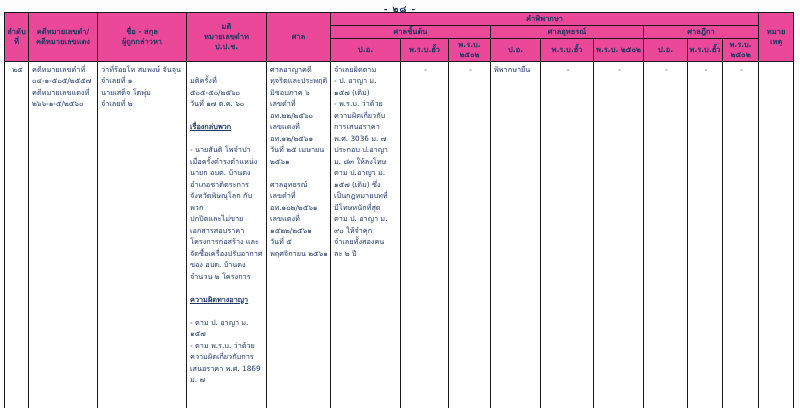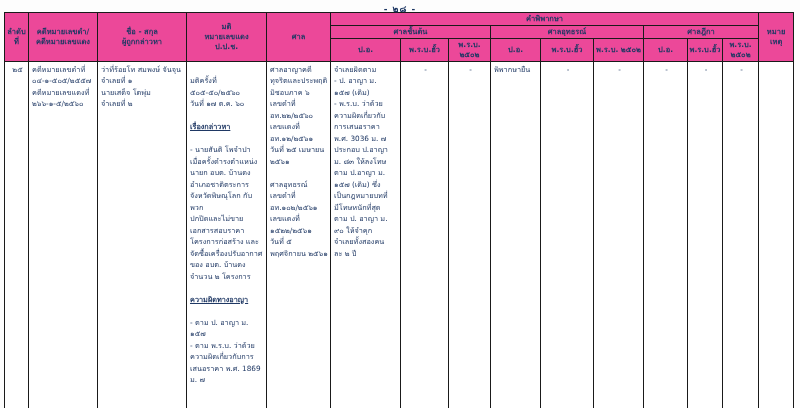--- a/index.html
+++ b/index.html
@@ -79,21 +79,21 @@
   </colgroup>
   <thead>
     <tr class="r1">
       <th rowspan="3">ลำดับ
 ที่</th>
       <th rowspan="3">คดีหมายเลขดำ/
 คดีหมายเลขแดง</th>
       <th rowspan="3">ชื่อ - สกุล
 ผู้ถูกกล่าวหา</th>
       <th rowspan="3">มติ
-หมายเลขแดง
+หมายเลขดำท
 ป.ป.ช.</th>
       <th rowspan="3">ศาล</th>
       <th colspan="9">คำพิพากษา</th>
       <th rowspan="3">หมาย
 เหตุ</th>
     </tr>
     <tr class="r2">
       <th colspan="3">ศาลชั้นต้น</th>
       <th colspan="3">ศาลอุทธรณ์</th>
       <th colspan="3">ศาลฎีกา</th>
@@ -118,21 +118,21 @@
 คดีหมายเลขแดงที่
 ๒๖๖-๑-๕/๒๕๖๐</td>
       <td>ว่าที่ร้อยโท สมพงษ์ จันจุน
 จำเลยที่ ๑
 นายเสด็จ โตพุ่ม
 จำเลยที่ ๒</td>
       <td>
         <div>มติครั้งที่
 ๕๐๕-๕๐/๒๕๖๐
 วันที่ ๑๗ ต.ค. ๖๐</div>
-        <div class="u-head">เรื่องกล่าวหา</div>
+        <div class="u-head">เรื่องกล่บพวก</div>
         <div>- นายสันติ โพจำปา
 เมื่อครั้งดำรงตำแหน่ง
 นายก อบต. บ้านดง
 อำเภอชาติตระการ
 จังหวัดพิษณุโลก กับพวก
 ปกปิดและไม่ขาย
 เอกสารสอบราคา
 โครงการก่อสร้าง และ
 จัดซื้อเครื่องปรับอากาศ
 ของ อบต. บ้านดง

